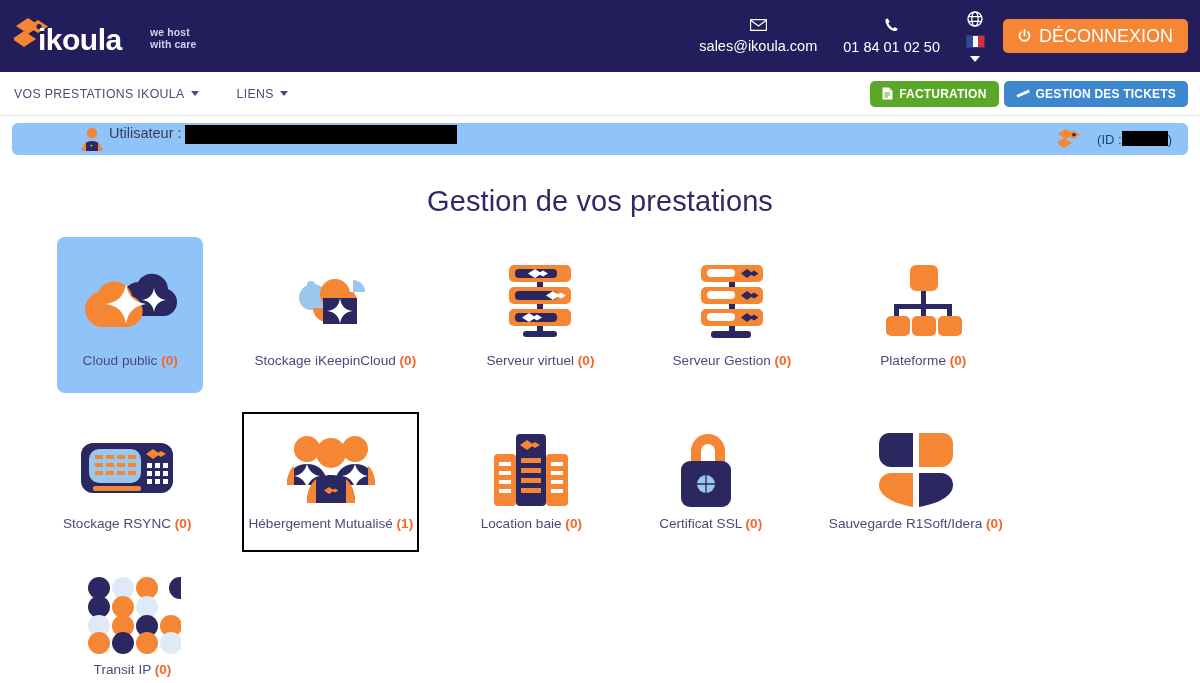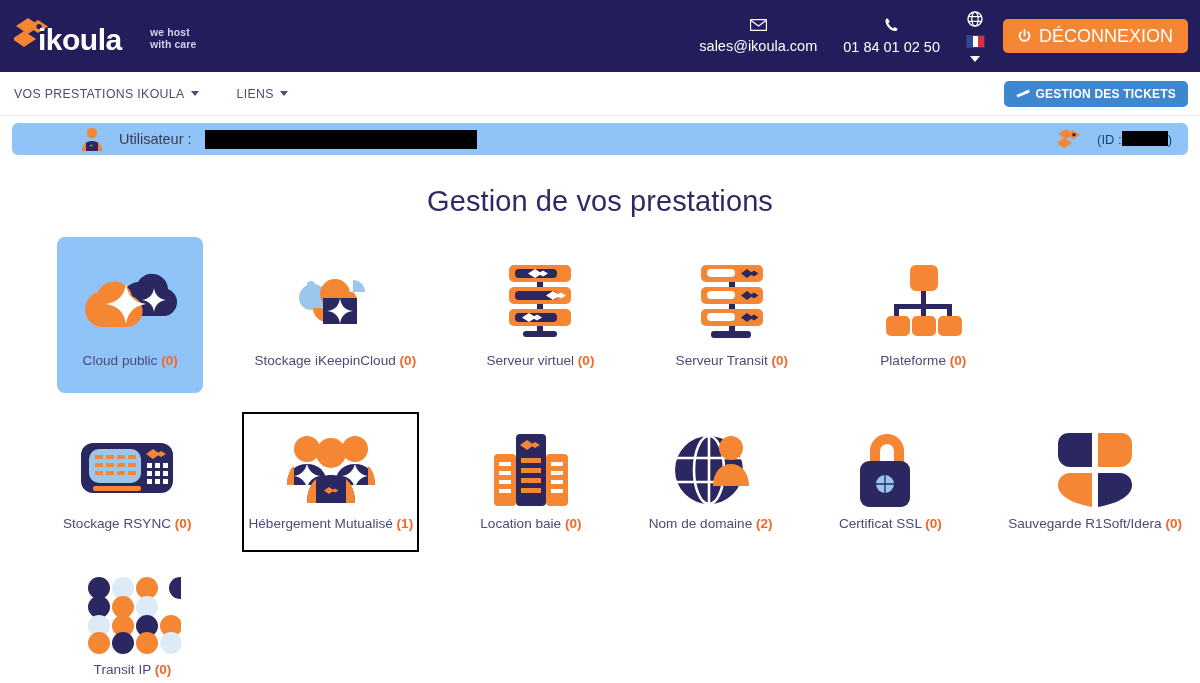--- a/index.html
+++ b/index.html
@@ -76,21 +76,21 @@
   .pill.green { background: #5aa828; }
   .pill.blue  { background: #3d87ce; }
 
   
   .userbar-wrap { padding: 7px 12px 0 12px; }
   .userbar {
     background: #90c3f8; border-radius: 6px; height: 32px;
     display: flex; align-items: center; justify-content: space-between;
     padding: 0 16px 0 66px; position: relative;
   }
-  .user-left { display: flex; align-items: center; gap: 13px; }
+  .user-left { display: flex; gap: 3px; }
   .user-label { color: #3a3a55; font-size: 14.5px; }
   .redact { background: #000000; height: 19px; display: inline-block; }
   .redact.name { width: 272px; }
   .redact.id   { width: 46px; height: 15px; vertical-align: -2px; }
   .user-right { display: flex; align-items: center; gap: 13px; }
   .id-text { color: #0c4a6e; font-size: 13px; text-align: right; }
 
   
   .page-title {
     text-align: center; color: #2f2a66; font-size: 29px; font-weight: 400;
@@ -189,20 +189,28 @@
     <div class="nav-link">
       <span>VOS PRESTATIONS IKOULA</span>
       <span class="caret-s"></span>
     </div>
     <div class="nav-link">
       <span>LIENS</span>
       <span class="caret-s"></span>
     </div>
   </div>
   <div class="nav-right">
+    <button class="pill green">
+      <svg width="11" height="13" viewBox="0 0 11 13">
+        <path d="M0.5 0.5 H7 L10.5 4 V12.5 H0.5 Z" fill="#ffffff"></path>
+        <path d="M7 0.5 V4 H10.5" fill="#cfe6bd"></path>
+        <path d="M2.5 6 H8 M2.5 8 H8 M2.5 10 H6" stroke="#5aa828" stroke-width="1"></path>
+      </svg>
+      <span>FACTURATION</span>
+    </button>
     <button class="pill blue">
       <svg width="14" height="11" viewBox="0 0 14 11">
         <path d="M0.5 7 L13 1.5 L13.5 4.5 L1.5 9.5 Z" fill="#ffffff"></path>
       </svg>
       <span>GESTION DES TICKETS</span>
     </button>
   </div>
 </div>
 
 <div class="userbar-wrap">
@@ -307,21 +315,21 @@
         <g fill="#2b2760">
           <path d="M60 8 l6 4.5 l-6 4.5 l-6 -4.5 Z"></path>
             <path d="M67 9.5 l4.5 3 l-4.5 3 l-4.5 -3 Z"></path>
           <path d="M60 30 l6 4.5 l-6 4.5 l-6 -4.5 Z"></path>
             <path d="M67 31.5 l4.5 3 l-4.5 3 l-4.5 -3 Z"></path>
           <path d="M60 52 l6 4.5 l-6 4.5 l-6 -4.5 Z"></path>
             <path d="M67 53.5 l4.5 3 l-4.5 3 l-4.5 -3 Z"></path>
         </g>
       </svg>
     </div>
-    <div class="tile-label"><span>Serveur Transit</span> <span class="tile-count">(0)</span></div>
+    <div class="tile-label"><span>Serveur Gestion</span> <span class="tile-count">(0)</span></div>
   </div>
 
   <div class="tile">
     <div class="tile-icon">
       <svg width="90" height="80" viewBox="0 0 90 80">
         <rect x="32" y="4" width="28" height="26" rx="6" fill="#f58634"></rect>
         <rect x="43" y="30" width="5" height="16" fill="#2b2760"></rect>
         <rect x="16" y="43" width="58" height="5" fill="#2b2760"></rect>
         <rect x="16" y="43" width="5" height="14" fill="#2b2760"></rect>
         <rect x="43" y="43" width="5" height="14" fill="#2b2760"></rect>
@@ -423,34 +431,20 @@
           <rect x="35" y="26" width="20" height="5"></rect>
             <rect x="35" y="36" width="20" height="5"></rect>
           <rect x="35" y="46" width="20" height="5"></rect>
             <rect x="35" y="56" width="20" height="5"></rect>
         </g>
       </svg>
     </div>
     <div class="tile-label"><span>Location baie</span> <span class="tile-count">(0)</span></div>
   </div>
 
-  <div class="tile">
-    <div class="tile-icon">
-      <svg width="84" height="76" viewBox="0 0 84 76">
-        <circle cx="40" cy="38" r="34" fill="#2b2760"></circle>
-        <g stroke="#ffffff" stroke-width="2.6" fill="none">
-          <ellipse cx="40" cy="38" rx="15" ry="34"></ellipse>
-          <path d="M7 26 H73 M7 50 H73 M40 4 V72"></path>
-        </g>
-        <circle cx="62" cy="16" r="12" fill="#f58634"></circle>
-        <path d="M44 54 C44 40 52 32 62 32 C72 32 80 40 80 54 Z" fill="#f58634"></path>
-      </svg>
-    </div>
-    <div class="tile-label"><span>Nom de domaine</span> <span class="tile-count">(2)</span></div>
-  </div>
 
   <div class="tile">
     <div class="tile-icon">
       <svg width="76" height="78" viewBox="0 0 76 78">
         <path d="M18 34 V20 a17 17 0 0 1 34 0 v14 h-10 V20 a7 7 0 0 0 -14 0 v14 Z" fill="#f58634"></path>
         <rect x="8" y="30" width="50" height="46" rx="9" fill="#2b2760"></rect>
         <circle cx="33" cy="53" r="9" fill="#9cc7ec"></circle>
         <path d="M33 44 V62 M24 53 H42" stroke="#2b2760" stroke-width="1.3"></path>
       </svg>
     </div>

